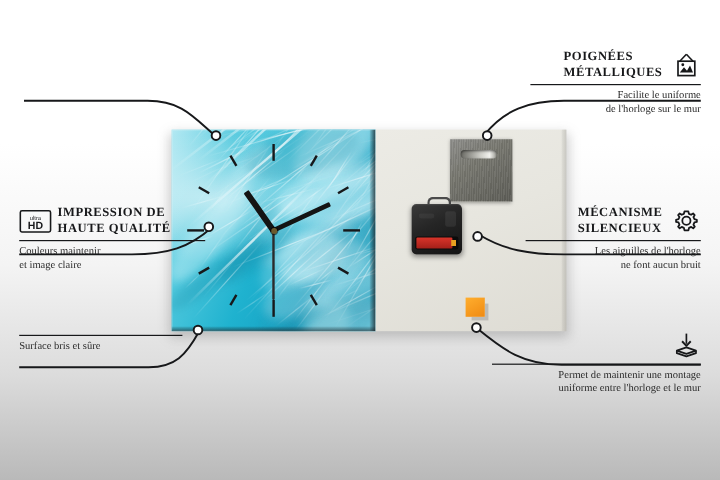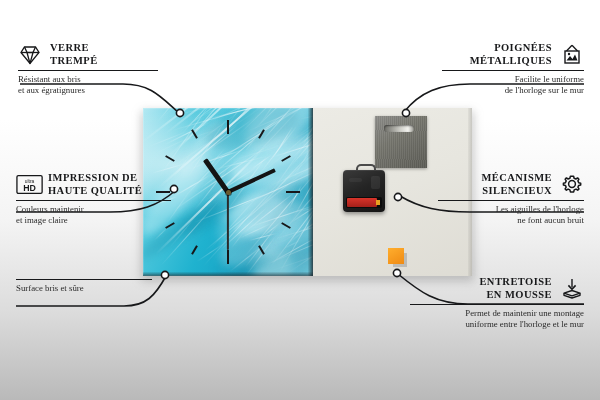--- a/index.html
+++ b/index.html
@@ -103,21 +103,21 @@
     line-height:12.5px;text-transform:uppercase;white-space:pre-line;
   }
   .co-rule{height:1px;background:#17181a;margin-top:3px;}
   .co-desc{
     font-size:8.8px;line-height:10.5px;color:#2a2a2a;margin-top:3px;white-space:pre-line;
   }
   .left .co-head{justify-content:flex-start;}
   .left .co-title{text-align:left;}
   .left .co-desc{text-align:left;}
   .right .co-head{justify-content:flex-end;}
-  .right .co-title{text-align:right;}
+  .right .co-title{text-align:left;}
   .right .co-desc{text-align:right;}
   .ico{width:24px;height:24px;flex:0 0 24px;display:block;}
   svg{display:block;overflow:visible;}
 
   #wires{position:absolute;left:0;top:0;width:600px;height:400px;pointer-events:none;}
 </style>
 </head>
 <body>
 
 <div id="stage">
@@ -357,38 +357,20 @@
     <g fill="#ffffff" stroke="#17181a" stroke-width="1.6">
       <circle cx="180" cy="113" r="3.6"></circle>
       <circle cx="174" cy="189" r="3.6"></circle>
       <circle cx="165" cy="275" r="3.6"></circle>
       <circle cx="406" cy="113" r="3.6"></circle>
       <circle cx="398" cy="197" r="3.6"></circle>
       <circle cx="397" cy="273" r="3.6"></circle>
     </g>
   </svg>
 
-  <div class="callout left" style="left:18px;top:42px;width:140px;">
-    <div class="co-head">
-      <span class="ico">
-        <svg viewBox="0 0 24 24" width="24" height="24" fill="none" stroke="#17181a" stroke-width="1.3">
-          <path d="M3 9.5 L12 20.5 L21 9.5 L17.5 4 H6.5 Z"></path>
-          <path d="M3 9.5 H21"></path>
-            <path d="M6.5 4 L9 9.5 L12 20.5"></path>
-          <path d="M17.5 4 L15 9.5 L12 20.5"></path>
-            <path d="M9 9.5 H15"></path>
-        </svg>
-      </span>
-      <span class="co-title">VERRE
-TREMPÉ</span>
-    </div>
-    <div class="co-rule" style="width:140px;"></div>
-    <div class="co-desc">Résistant aux bris
-et aux égratignures</div>
-  </div>
 
   <div class="callout left" style="left:16px;top:172px;width:155px;">
     <div class="co-head">
       <span class="ico">
         <svg viewBox="0 0 30 24" width="28" height="23">
           <rect x="1" y="2.5" width="27" height="19" rx="1.5" fill="none" stroke="#17181a" stroke-width="1.4"></rect>
           <text x="14.5" y="10.5" font-family="Liberation Sans, sans-serif" font-size="5.2" text-anchor="middle" fill="#17181a">ultra</text>
           <text x="14.5" y="19" font-family="Liberation Sans, sans-serif" font-size="9.4" font-weight="bold" text-anchor="middle" fill="#17181a">HD</text>
         </svg>
       </span>
@@ -438,22 +420,20 @@
         </svg>
       </span>
     </div>
     <div class="co-rule" style="width:146px;"></div>
     <div class="co-desc">Les aiguilles de l'horloge
 ne font aucun bruit</div>
   </div>
 
   <div class="callout right" style="left:410px;top:276px;width:174px;">
     <div class="co-head">
-      <span class="co-title">ENTRETOISE
-EN MOUSSE</span>
       <span class="ico">
         <svg viewBox="0 0 24 24" width="24" height="24" fill="none" stroke="#17181a" stroke-width="1.4" stroke-linejoin="round">
           <path d="M12 2 V10.5"></path>
           <path d="M8.4 8.4 L12 12.2 L15.6 8.4" stroke-width="1.6"></path>
           <path d="M12 13.5 L20 16.2 L12 18.9 L4 16.2 Z"></path>
           <path d="M4 16.2 V18.3 L12 21 L20 18.3 V16.2"></path>
         </svg>
       </span>
     </div>
     <div class="co-rule" style="width:174px;"></div>

